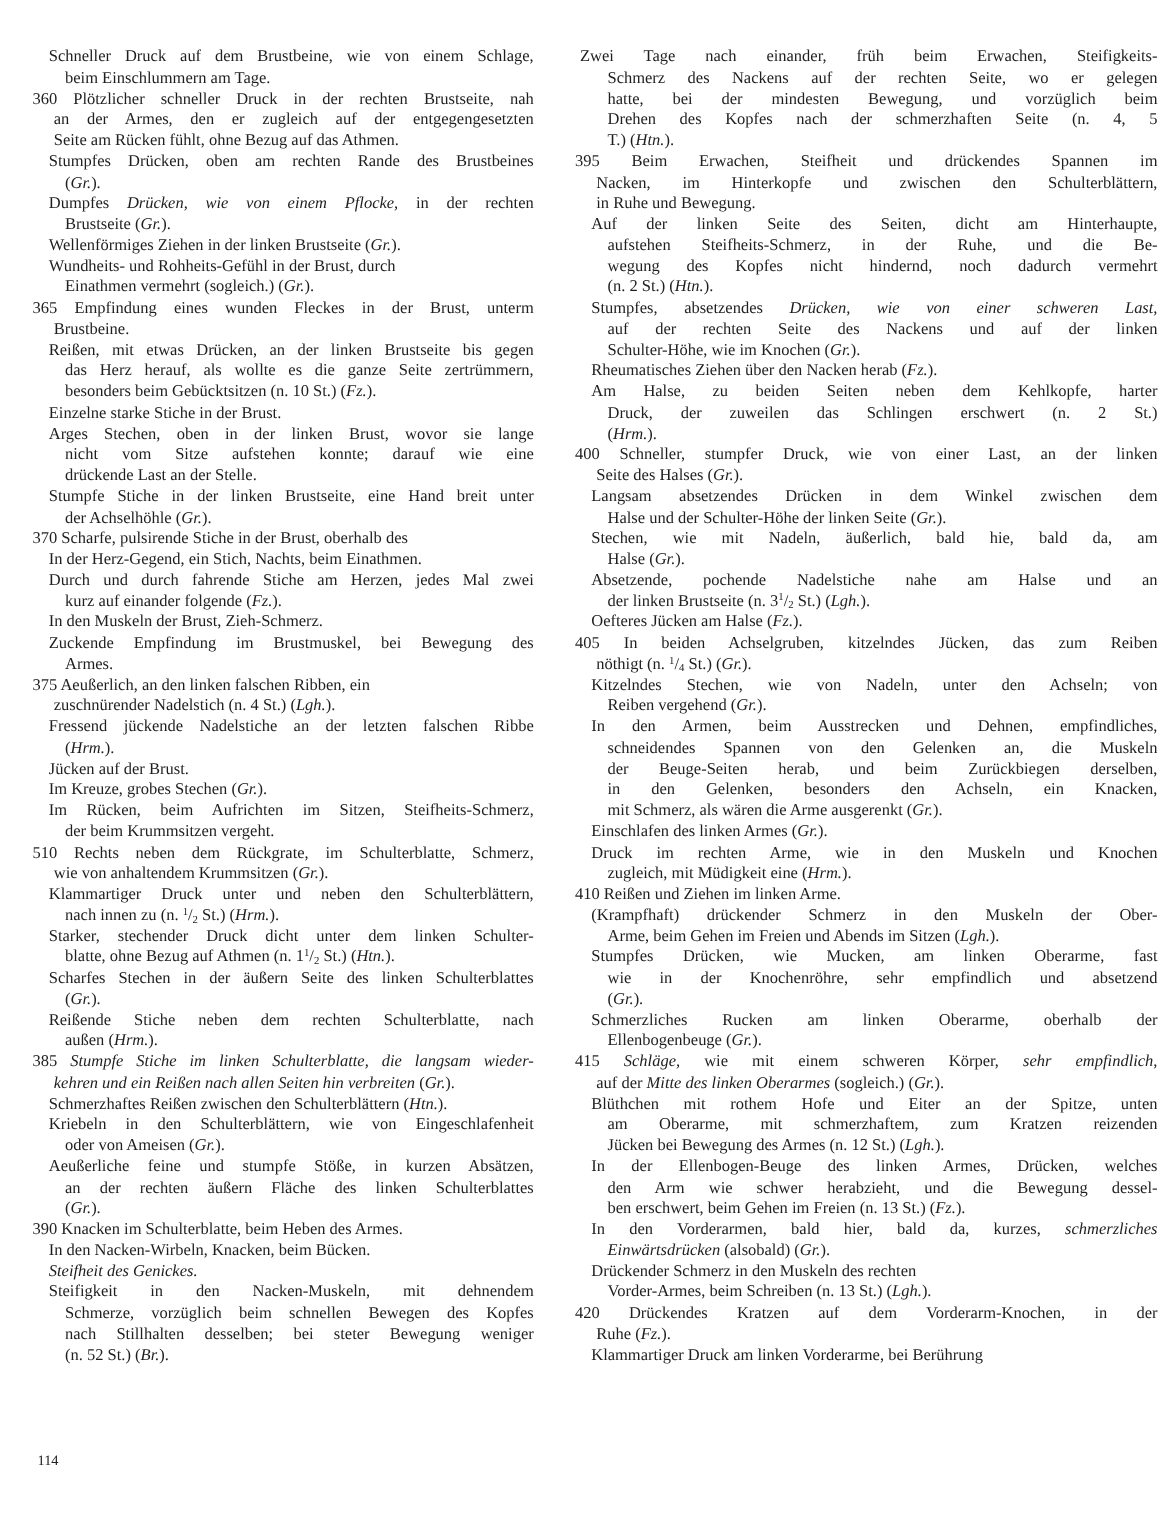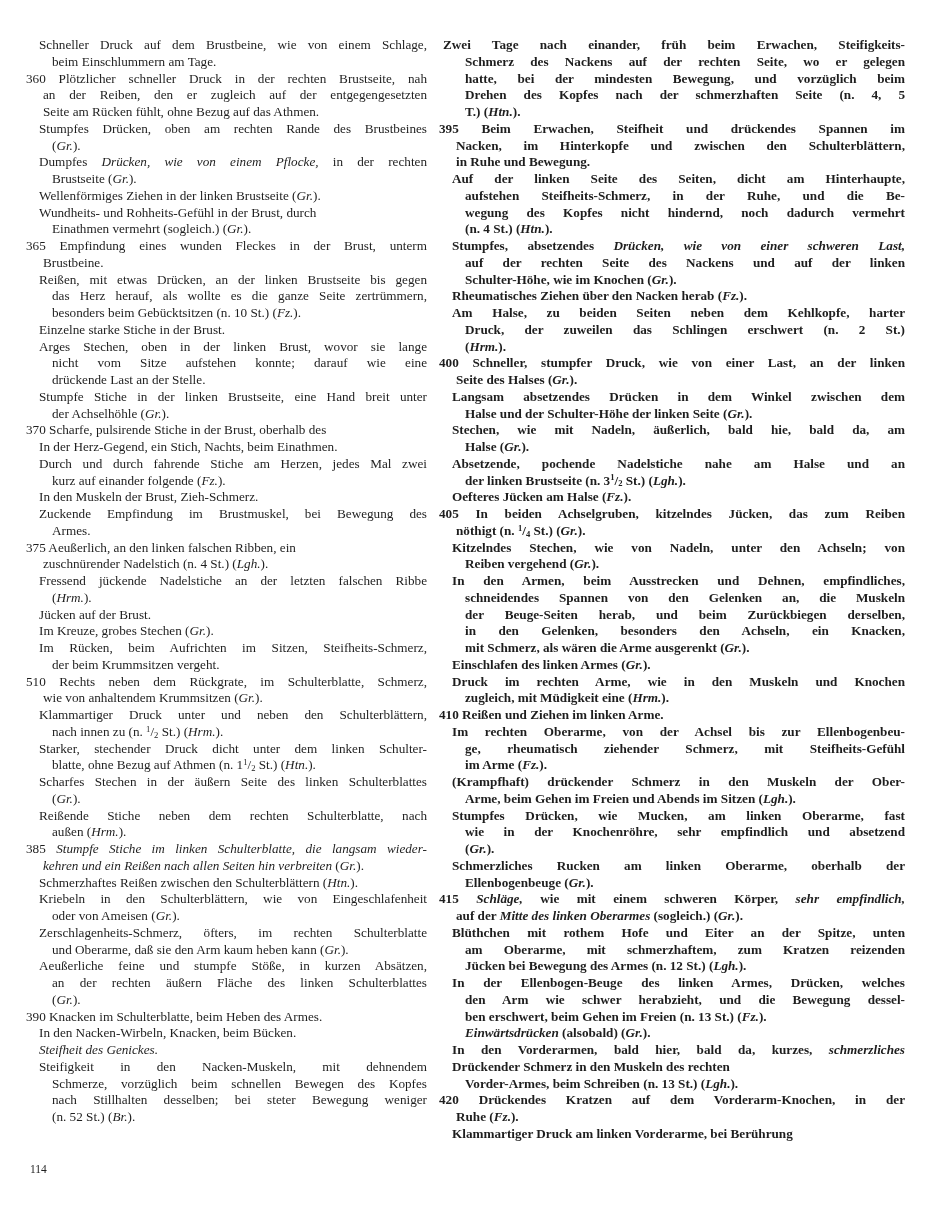--- a/index.html
+++ b/index.html
@@ -4,21 +4,21 @@
 <style>
   html,body{margin:0;padding:0;}
   body{
     width:935px;height:1210px;background:#ffffff;
     font-family:"Liberation Serif","DejaVu Serif",serif;
     color:#1e1e1e;
   }
   .page{position:relative;width:935px;height:1210px;overflow:hidden;background:#ffffff;}
   .col{position:absolute;top:37px;font-size:13.2px;line-height:16.75px;}
   .col.left{left:26px;width:401px;}
-  .col.right{left:439px;width:466px;font-weight:bold;}
+  .col.right{left:460px;width:466px;}
   .entry{margin:0;padding:0;}
   .line{text-align:justify;text-align-last:justify;}
   .line.last,.line.rag{text-align:left;text-align-last:auto;}
   .first{padding-left:13px;}
   .cont{padding-left:26px;}
   .first-num{padding-left:0;}
   .cont-num{padding-left:17px;}
   .first-pagecont{padding-left:4px;}
   .it{font-style:italic;}
   sup{font-size:8.6px;line-height:0;vertical-align:baseline;position:relative;top:-4.2px;}
@@ -29,21 +29,21 @@
 <body>
 
 <div class="page">
   <div class="col left">
       <div class="entry">
         <div class="line first"><span>Schneller Druck auf dem Brustbeine, wie von einem Schlage,</span></div>
         <div class="line cont last"><span>beim Einschlummern am Tage.</span></div>
       </div>
       <div class="entry">
         <div class="line first-num"><span class="num">360 </span><span>Plötzlicher schneller Druck in der rechten Brustseite, nah</span></div>
-        <div class="line cont-num"><span>an der Reiben, den er zugleich auf der entgegengesetzten</span></div>
+        <div class="line cont-num"><span>an der Armes, den er zugleich auf der entgegengesetzten</span></div>
         <div class="line cont-num last"><span>Seite am Rücken fühlt, ohne Bezug auf das Athmen.</span></div>
       </div>
       <div class="entry">
         <div class="line first"><span>Stumpfes Drücken, oben am rechten Rande des Brustbeines</span></div>
         <div class="line cont last"><span>(</span><span class="it">Gr.</span><span>).</span></div>
       </div>
       <div class="entry">
         <div class="line first"><span>Dumpfes </span><span class="it">Drücken, wie von einem Pflocke,</span><span> in der rechten</span></div>
         <div class="line cont last"><span>Brustseite (</span><span class="it">Gr.</span><span>).</span></div>
       </div>
@@ -133,24 +133,20 @@
       <div class="entry">
         <div class="line first-num"><span class="num">385 </span><span class="it">Stumpfe Stiche im linken Schulterblatte, die langsam wieder-</span></div>
         <div class="line cont-num last"><span class="it">kehren und ein Reißen nach allen Seiten hin verbreiten </span><span>(</span><span class="it">Gr.</span><span>).</span></div>
       </div>
       <div class="entry">
         <div class="line first last"><span>Schmerzhaftes Reißen zwischen den Schulterblättern (</span><span class="it">Htn.</span><span>).</span></div>
       </div>
       <div class="entry">
         <div class="line first"><span>Kriebeln in den Schulterblättern, wie von Eingeschlafenheit</span></div>
         <div class="line cont last"><span>oder von Ameisen (</span><span class="it">Gr.</span><span>).</span></div>
-      </div>
-      <div class="entry">
-        <div class="line first"><span>Zerschlagenheits-Schmerz, öfters, im rechten Schulterblatte</span></div>
-        <div class="line cont last"><span>und Oberarme, daß sie den Arm kaum heben kann (</span><span class="it">Gr.</span><span>).</span></div>
       </div>
       <div class="entry">
         <div class="line first"><span>Aeußerliche feine und stumpfe Stöße, in kurzen Absätzen,</span></div>
         <div class="line cont"><span>an der rechten äußern Fläche des linken Schulterblattes</span></div>
         <div class="line cont last"><span>(</span><span class="it">Gr.</span><span>).</span></div>
       </div>
       <div class="entry">
         <div class="line first-num last"><span class="num">390 </span><span>Knacken im Schulterblatte, beim Heben des Armes.</span></div>
       </div>
       <div class="entry">
@@ -176,21 +172,21 @@
       </div>
       <div class="entry">
         <div class="line first-num"><span class="num">395 </span><span>Beim Erwachen, Steifheit und drückendes Spannen im</span></div>
         <div class="line cont-num"><span>Nacken, im Hinterkopfe und zwischen den Schulterblättern,</span></div>
         <div class="line cont-num last"><span>in Ruhe und Bewegung.</span></div>
       </div>
       <div class="entry">
         <div class="line first"><span>Auf der linken Seite des Seiten, dicht am Hinterhaupte,</span></div>
         <div class="line cont"><span>aufstehen Steifheits-Schmerz, in der Ruhe, und die Be-</span></div>
         <div class="line cont"><span>wegung des Kopfes nicht hindernd, noch dadurch vermehrt</span></div>
-        <div class="line cont last"><span>(n. 4 St.) (</span><span class="it">Htn.</span><span>).</span></div>
+        <div class="line cont last"><span>(n. 2 St.) (</span><span class="it">Htn.</span><span>).</span></div>
       </div>
       <div class="entry">
         <div class="line first"><span>Stumpfes, absetzendes </span><span class="it">Drücken, wie von einer schweren Last,</span></div>
         <div class="line cont"><span>auf der rechten Seite des Nackens und auf der linken</span></div>
         <div class="line cont last"><span>Schulter-Höhe, wie im Knochen (</span><span class="it">Gr.</span><span>).</span></div>
       </div>
       <div class="entry">
         <div class="line first last"><span>Rheumatisches Ziehen über den Nacken herab (</span><span class="it">Fz.</span><span>).</span></div>
       </div>
       <div class="entry">
@@ -236,25 +232,20 @@
         <div class="line first last"><span>Einschlafen des linken Armes (</span><span class="it">Gr.</span><span>).</span></div>
       </div>
       <div class="entry">
         <div class="line first"><span>Druck im rechten Arme, wie in den Muskeln und Knochen</span></div>
         <div class="line cont last"><span>zugleich, mit Müdigkeit eine (</span><span class="it">Hrm.</span><span>).</span></div>
       </div>
       <div class="entry">
         <div class="line first-num last"><span class="num">410 </span><span>Reißen und Ziehen im linken Arme.</span></div>
       </div>
       <div class="entry">
-        <div class="line first"><span>Im rechten Oberarme, von der Achsel bis zur Ellenbogenbeu-</span></div>
-        <div class="line cont"><span>ge, rheumatisch ziehender Schmerz, mit Steifheits-Gefühl</span></div>
-        <div class="line cont last"><span>im Arme (</span><span class="it">Fz.</span><span>).</span></div>
-      </div>
-      <div class="entry">
         <div class="line first"><span>(Krampfhaft) drückender Schmerz in den Muskeln der Ober-</span></div>
         <div class="line cont last"><span>Arme, beim Gehen im Freien und Abends im Sitzen (</span><span class="it">Lgh.</span><span>).</span></div>
       </div>
       <div class="entry">
         <div class="line first"><span>Stumpfes Drücken, wie Mucken, am linken Oberarme, fast</span></div>
         <div class="line cont"><span>wie in der Knochenröhre, sehr empfindlich und absetzend</span></div>
         <div class="line cont last"><span>(</span><span class="it">Gr.</span><span>).</span></div>
       </div>
       <div class="entry">
         <div class="line first"><span>Schmerzliches Rucken am linken Oberarme, oberhalb der</span></div>
@@ -268,22 +259,22 @@
         <div class="line first"><span>Blüthchen mit rothem Hofe und Eiter an der Spitze, unten</span></div>
         <div class="line cont"><span>am Oberarme, mit schmerzhaftem, zum Kratzen reizenden</span></div>
         <div class="line cont last"><span>Jücken bei Bewegung des Armes (n. 12 St.) (</span><span class="it">Lgh.</span><span>).</span></div>
       </div>
       <div class="entry">
         <div class="line first"><span>In der Ellenbogen-Beuge des linken Armes, Drücken, welches</span></div>
         <div class="line cont"><span>den Arm wie schwer herabzieht, und die Bewegung dessel-</span></div>
         <div class="line cont last"><span>ben erschwert, beim Gehen im Freien (n. 13 St.) (</span><span class="it">Fz.</span><span>).</span></div>
       </div>
       <div class="entry">
+        <div class="line first"><span>In den Vorderarmen, bald hier, bald da, kurzes, </span><span class="it">schmerzliches</span></div>
         <div class="line cont last"><span class="it">Einwärtsdrücken</span><span> (alsobald) (</span><span class="it">Gr.</span><span>).</span></div>
-        <div class="line first"><span>In den Vorderarmen, bald hier, bald da, kurzes, </span><span class="it">schmerzliches</span></div>
       </div>
       <div class="entry">
         <div class="line first rag"><span>Drückender Schmerz in den Muskeln des rechten</span></div>
         <div class="line cont last"><span>Vorder-Armes, beim Schreiben (n. 13 St.) (</span><span class="it">Lgh.</span><span>).</span></div>
       </div>
       <div class="entry">
         <div class="line first-num"><span class="num">420 </span><span>Drückendes Kratzen auf dem Vorderarm-Knochen, in der</span></div>
         <div class="line cont-num last"><span>Ruhe (</span><span class="it">Fz.</span><span>).</span></div>
       </div>
       <div class="entry">

